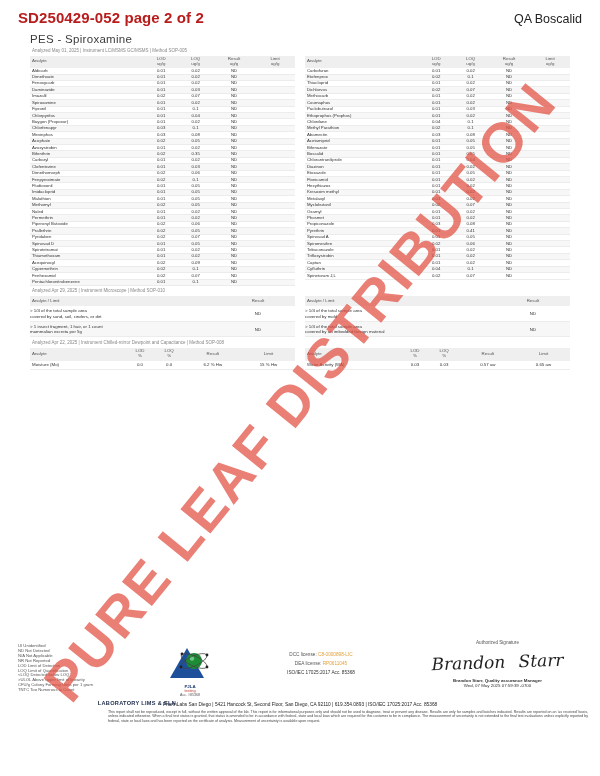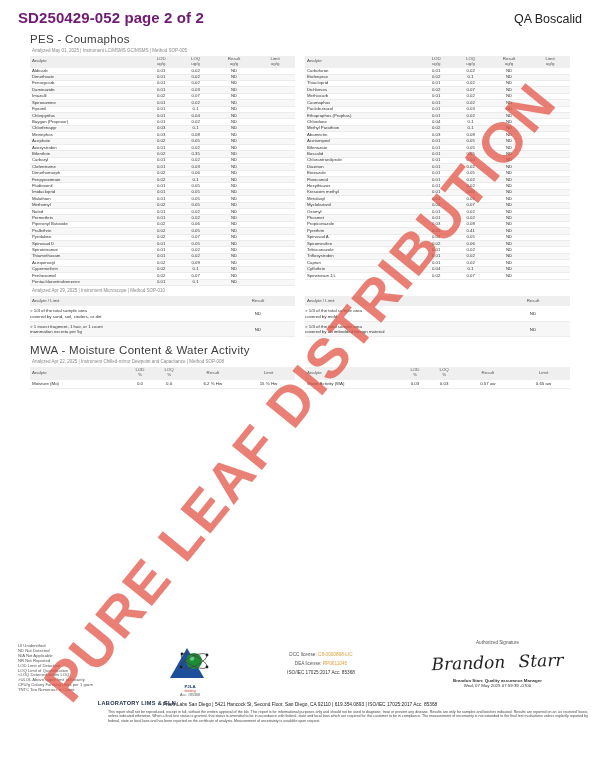--- a/index.html
+++ b/index.html
@@ -2,21 +2,21 @@
 <html><head>
 <meta charset="utf-8">
 <style>
   * { margin:0; padding:0; box-sizing:border-box; }
   html,body { background:#ffffff; }
   body { width:600px; height:776px; font-family:"Liberation Sans", sans-serif; position:relative; overflow:hidden; }
   .page { position:relative; width:600px; height:776px; background:#fff; overflow:hidden; }
 
   
   .topbar { display:flex; justify-content:space-between; align-items:baseline; padding:9px 18px 0 18px; }
-  .doc-title { font-size:15px; font-weight:700; color:#701a75; letter-spacing:.1px; }
+  .doc-title { font-size:15px; font-weight:700; color:#b91c1c; letter-spacing:.1px; }
   .qa-label { font-size:12.5px; font-weight:500; color:#222; }
 
   
   section { margin:0 30px; }
   .sec-title { font-size:11.5px; font-weight:500; color:#3c3c3c; margin-top:7px; letter-spacing:.3px; }
   .sec-meta { font-size:4.5px; color:#888; margin:2.5px 0 3px 2px; }
 
   .half-wrap { display:flex; gap:10px; }
   .half { flex:1 1 0; min-width:0; }
 
@@ -75,21 +75,21 @@
 <body>
 
 <div class="page">
 
   <div class="topbar">
     <div class="doc-title">SD250429-052 page 2 of 2</div>
     <div class="qa-label">QA Boscalid</div>
   </div>
 
   <section class="pes">
-    <div class="sec-title">PES - Coumaphos</div>
+    <div class="sec-title">PES - Spiroxamine</div>
     <div class="sec-meta">Analyzed May 01, 2025   |   Instrument LC/MSMS GC/MSMS   | Method SOP-005</div>
     <div class="half-wrap">
       <div class="half">
         <div class="thead pes-grid">
           <span class="th a">
               <b>Analyte</b>
             </span>
           <span class="th n">
               <b>LOD</b>
               <b>ug/g</b>
@@ -651,21 +651,20 @@
               <span class="td a">&gt; 1/4 of the total sample area
 covered by an imbedded foreign material</span>
               <span class="td n">ND</span>
             </div>
           </div>
       </div>
     </div>
   </section>
 
   <section class="mwa">
-    <div class="sec-title">MWA - Moisture Content &amp; Water Activity</div>
     <div class="sec-meta">Analyzed Apr 22, 2025   |   Instrument Chilled-mirror Dewpoint and Capacitance   | Method SOP-008</div>
     <div class="half-wrap">
       <div class="half">
         <div class="thead mwa-grid">
           <span class="th a">
               <b>Analyte</b>
             </span>
           <span class="th n">
               <b>LOD</b>
               <b>%</b>

